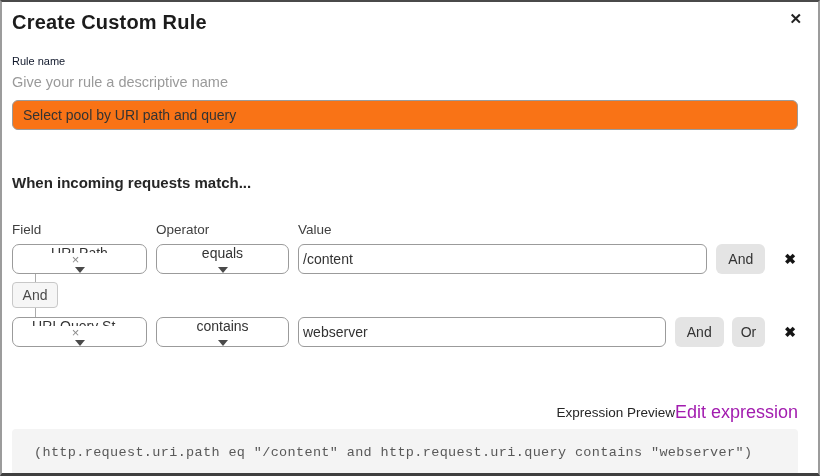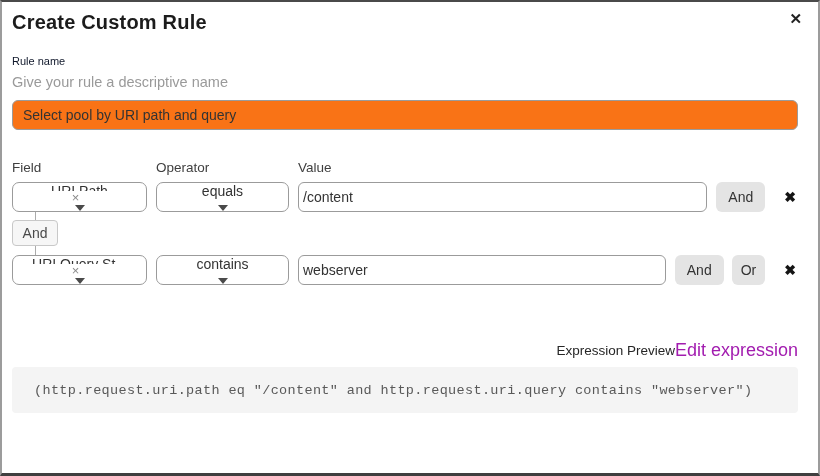--- a/index.html
+++ b/index.html
@@ -221,20 +221,21 @@
 
 <div class="dialog">
 
   <div class="dialog-title">Create Custom Rule</div>
   <button class="close-btn">✕</button>
 
   <div class="field-label">Rule name</div>
   <div class="help-text">Give your rule a descriptive name</div>
   <input class="text-input" type="text" value="Select pool by URI path and query" style="">
 
+  <div class="section-heading">When incoming requests match...</div>
 
   <div class="col-labels">
     <span class="col-field">Field</span>
     <span class="col-operator">Operator</span>
     <span class="col-value">Value</span>
   </div>
 
   
   <div class="match-row">
     <div class="select-box select-field">

